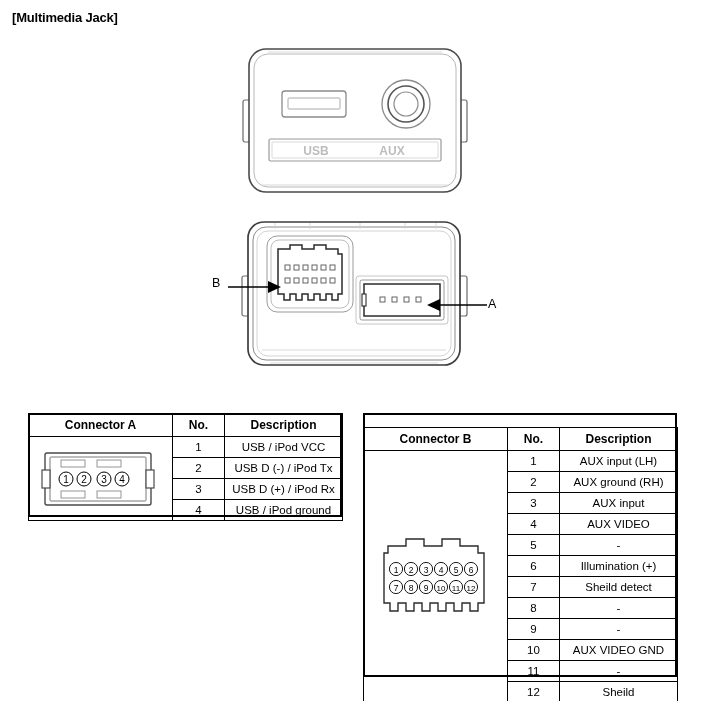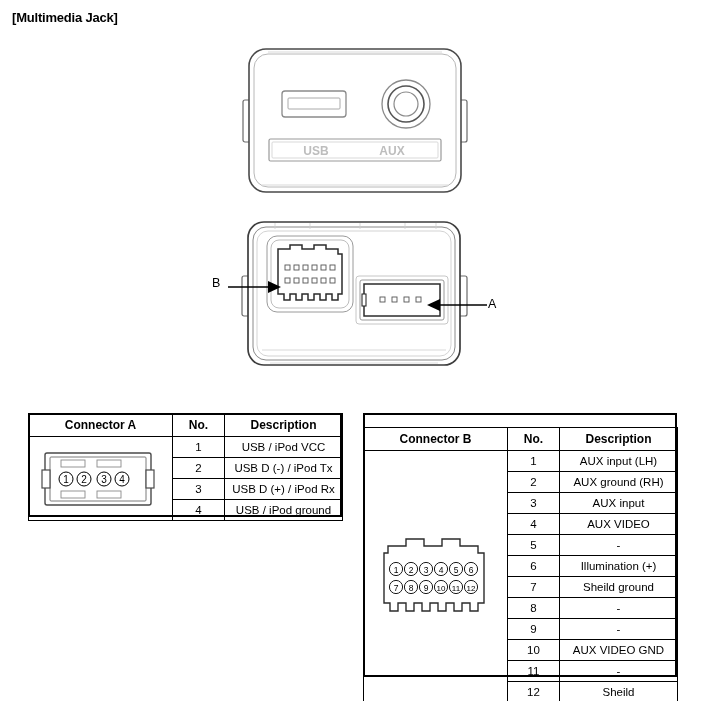--- a/index.html
+++ b/index.html
@@ -339,21 +339,21 @@
     <tr>
       <td class="num">5</td>
       <td class="desc nowrap">-</td>
     </tr>
     <tr>
       <td class="num">6</td>
       <td class="desc nowrap">Illumination (+)</td>
     </tr>
     <tr>
       <td class="num">7</td>
-      <td class="desc nowrap">Sheild ground</td>
+      <td class="desc nowrap">Sheild detect</td>
     </tr>
     <tr>
       <td class="num">8</td>
       <td class="desc nowrap">-</td>
     </tr>
     <tr>
       <td class="num">9</td>
       <td class="desc nowrap">-</td>
     </tr>
     <tr>

